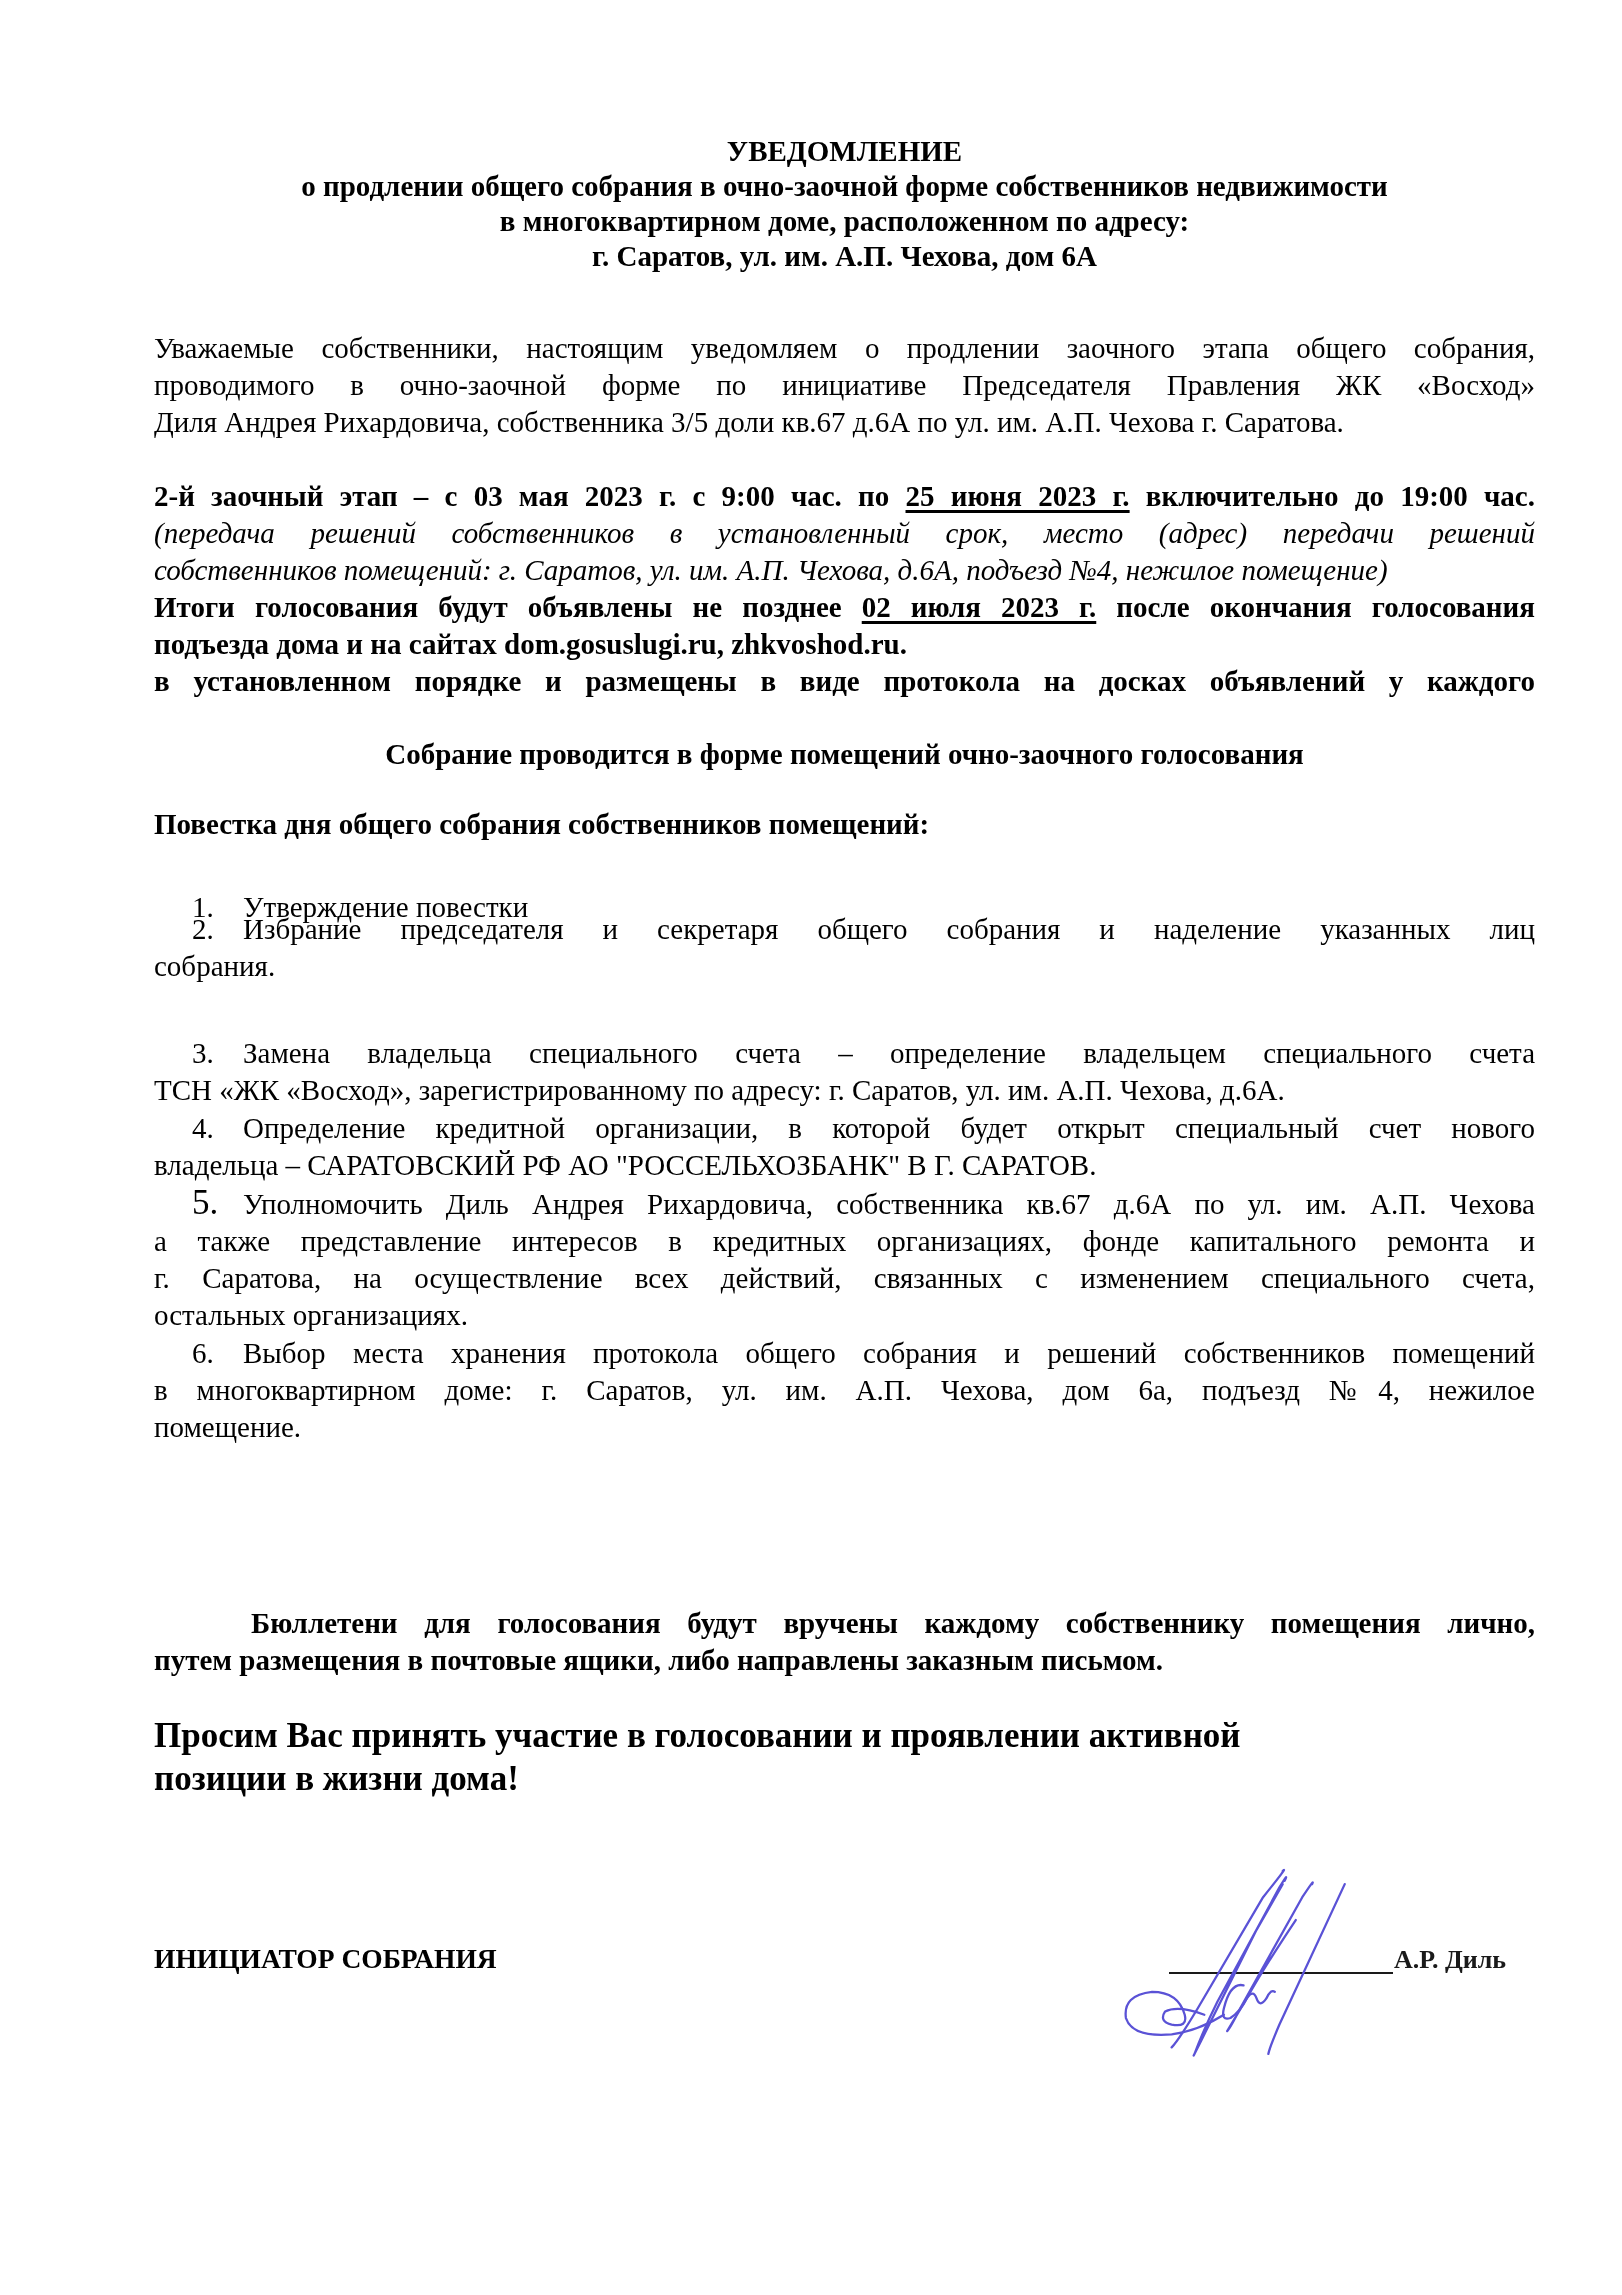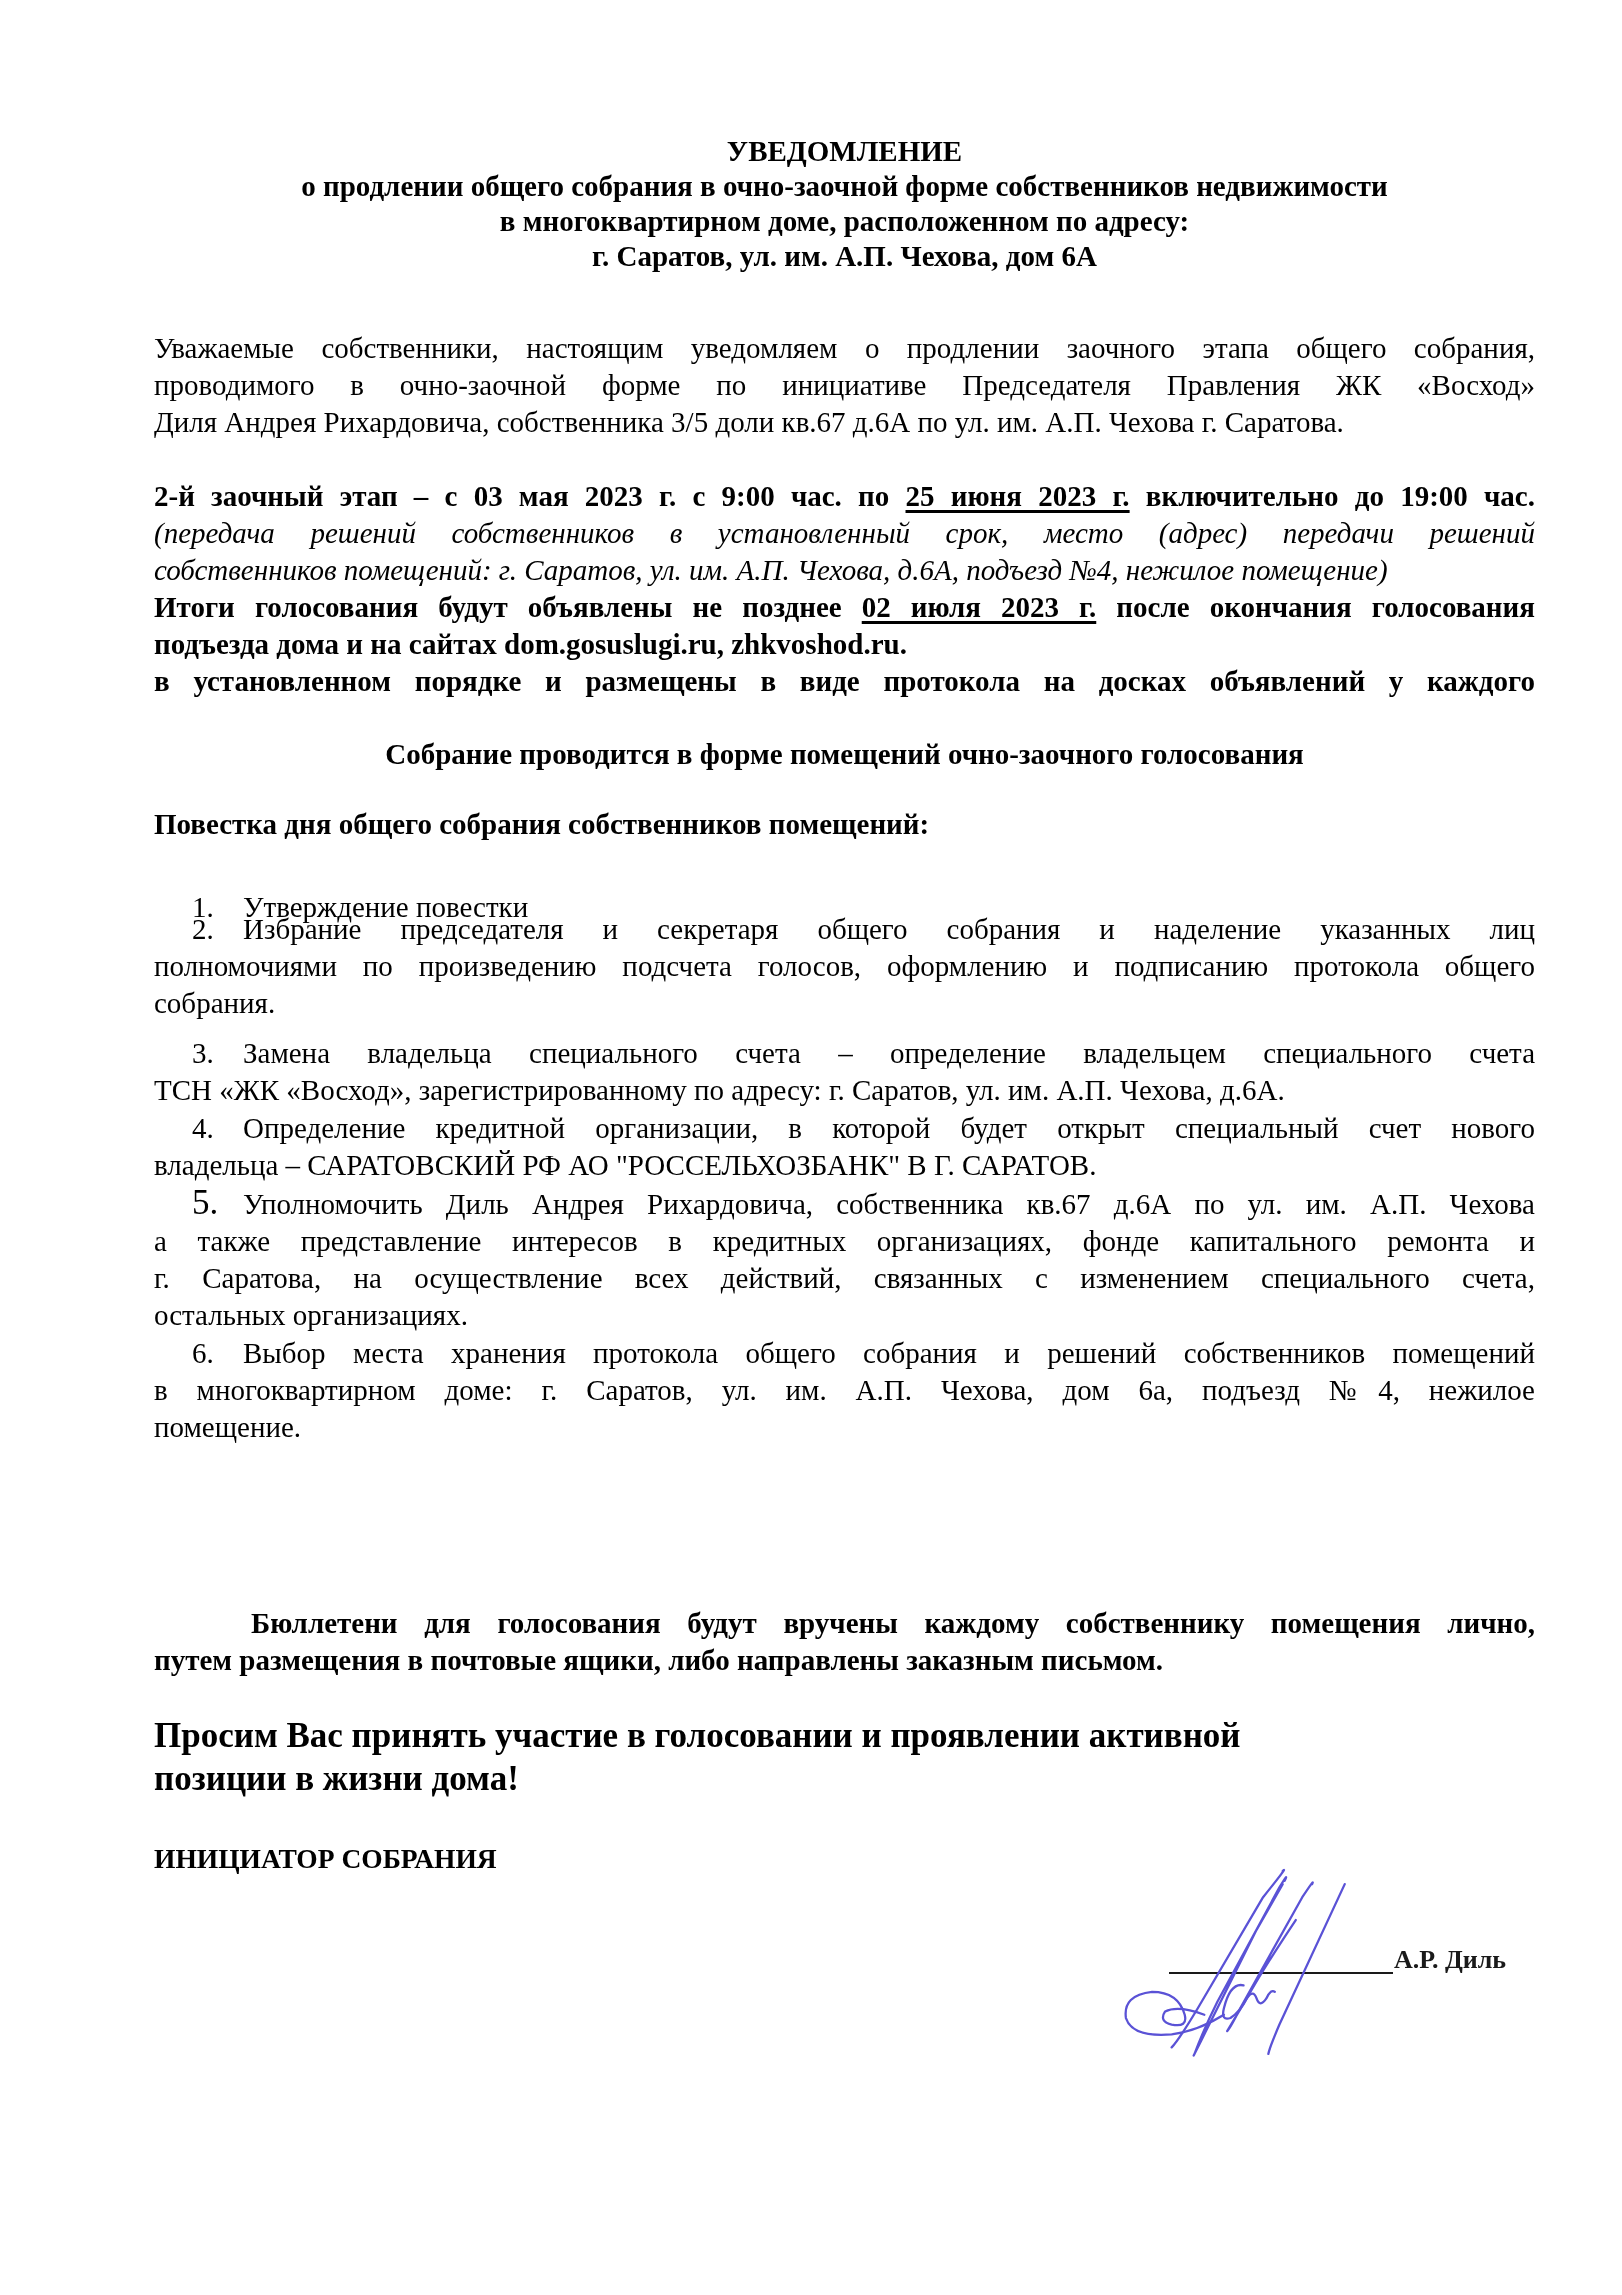--- a/index.html
+++ b/index.html
@@ -103,21 +103,21 @@
       width: 1381px;
       text-align: left;
       font-weight: bold;
       font-size: 35px;
       line-height: 43px;
     }
     .appeal div { white-space: nowrap; }
     .initiator {
       position: absolute;
       left: 154px;
-      top: 1843px;
+      top: 1943px;
       font-weight: bold;
       font-size: 27.5px;
       white-space: nowrap;
     }
     .sig-line {
       position: absolute;
       left: 1169px;
       top: 1972px;
       width: 224px;
       height: 2px;
@@ -172,21 +172,20 @@
     <div class="centered" style="top:736px;">Собрание проводится в форме помещений очно-заочного голосования</div>
 
     <div class="heading-left" style="top:806px;">Повестка дня общего собрания собственников помещений:</div>
 
     <div class="agenda-item" style="top:889px;">
       <span class="line last"><span class="num">1.</span><span>Утверждение повестки</span></span>
     </div>
 
     <div class="agenda-item" style="top:890px;margin-top:21px;">
       <span class="line"><span class="num">2.</span><span>Избрание председателя и секретаря общего собрания и наделение указанных лиц</span></span>
-      <span class="line">полномочиями по произведению подсчета голосов, оформлению и подписанию протокола общего</span>
       <span class="line last">собрания.</span>
     </div>
 
     <div class="agenda-item" style="top:1035px;">
       <span class="line"><span class="num">3.</span><span>Замена владельца специального счета – определение владельцем специального счета</span></span>
       <span class="line last">ТСН «ЖК «Восход», зарегистрированному по адресу: г. Саратов, ул. им. А.П. Чехова, д.6А.</span>
     </div>
 
     <div class="agenda-item" style="top:1110px;">
       <span class="line"><span class="num">4.</span><span>Определение кредитной организации, в которой будет открыт специальный счет нового</span></span>

